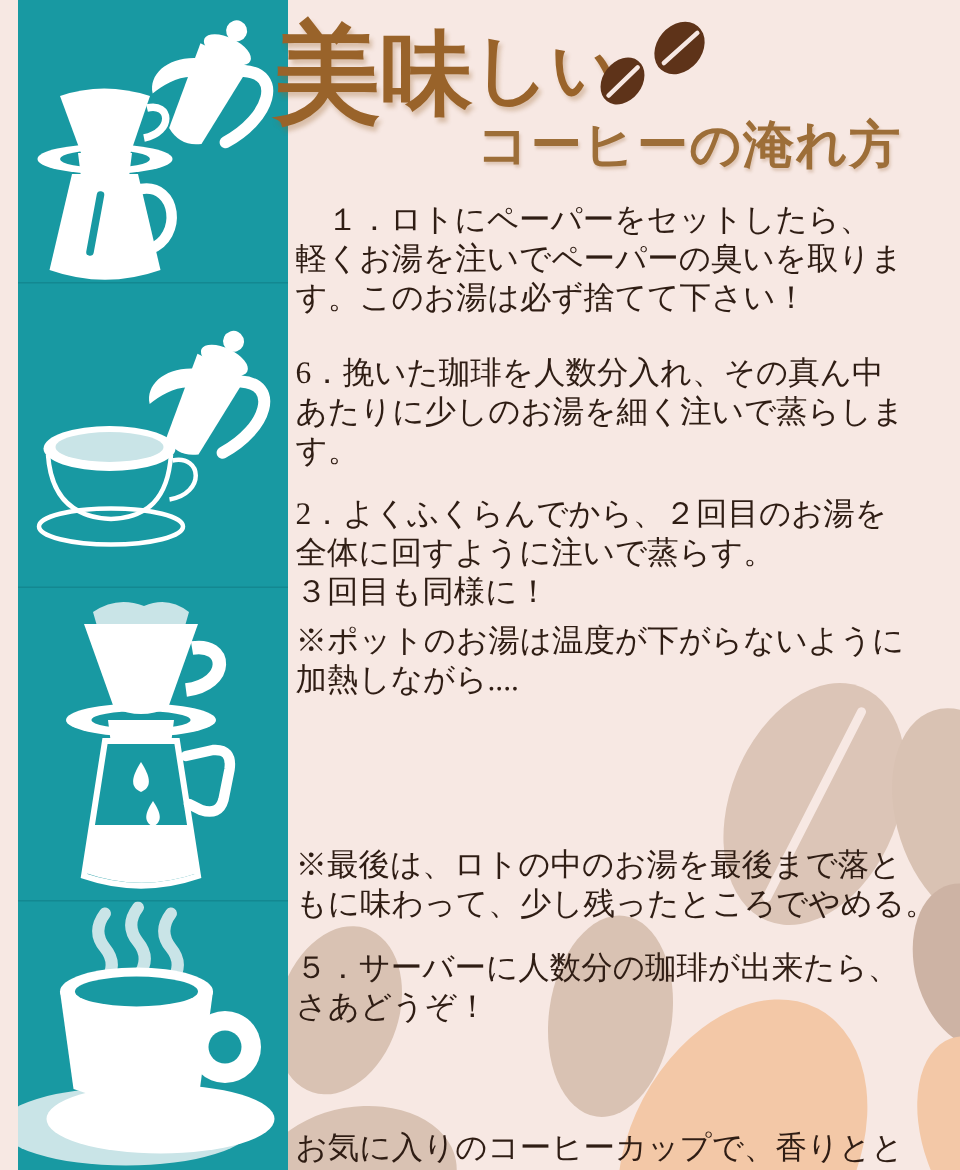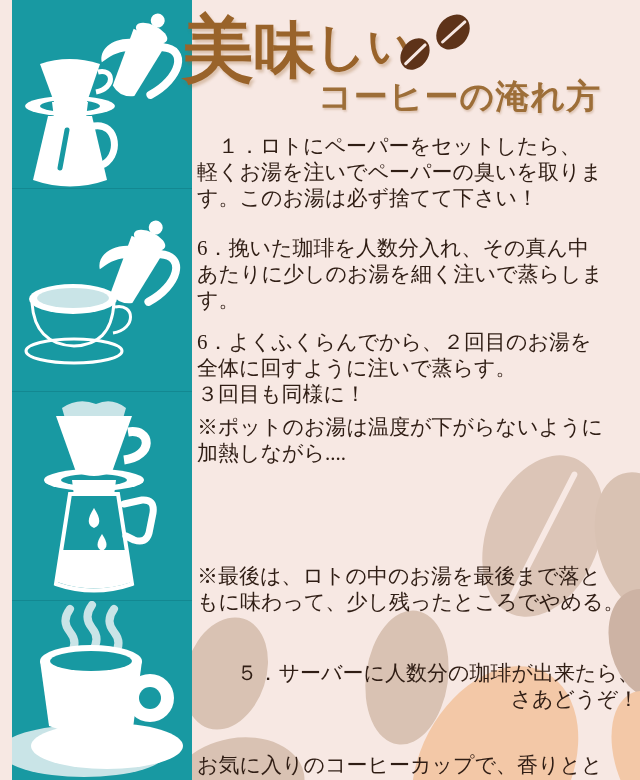--- a/index.html
+++ b/index.html
@@ -150,26 +150,26 @@
 
   <div id="subtitle">コーヒーの淹れ方</div>
 
   <div id="main-col">
     <div class="tx" style="top:133px;">　１．ロトにペーパーをセットしたら、
 軽くお湯を注いでペーパーの臭いを取りま
 す。このお湯は必ず捨てて下さい！</div>
     <div class="tx" style="top:235px;">6．挽いた珈琲を人数分入れ、その真ん中
 あたりに少しのお湯を細く注いで蒸らしま
 す。</div>
-    <div class="tx" style="top:329px;">6．よくふくらんでから、２回目のお湯を
+    <div class="tx" style="top:329px;">2．よくふくらんでから、２回目のお湯を
 全体に回すように注いで蒸らす。
 ３回目も同様に！</div>
     <div class="tx" style="top:414px;">※ポットのお湯は温度が下がらないように
 加熱しながら....</div>
     <div class="tx" style="top:563px;">※最後は、ロトの中のお湯を最後まで落と
 もに味わって、少し残ったところでやめる。</div>
-    <div class="tx" style="top:660px;text-align:right;">５．サーバーに人数分の珈琲が出来たら、
+    <div class="tx" style="top:632px;">５．サーバーに人数分の珈琲が出来たら、
 さあどうぞ！</div>
     <div class="tx" style="top:728px;margin-top:24px;">お気に入りのコーヒーカップで、香りとと
 もに味わって、お飲みくださいませ〜♪</div>
   </div>
 
 </div>
 
 </body></html>

